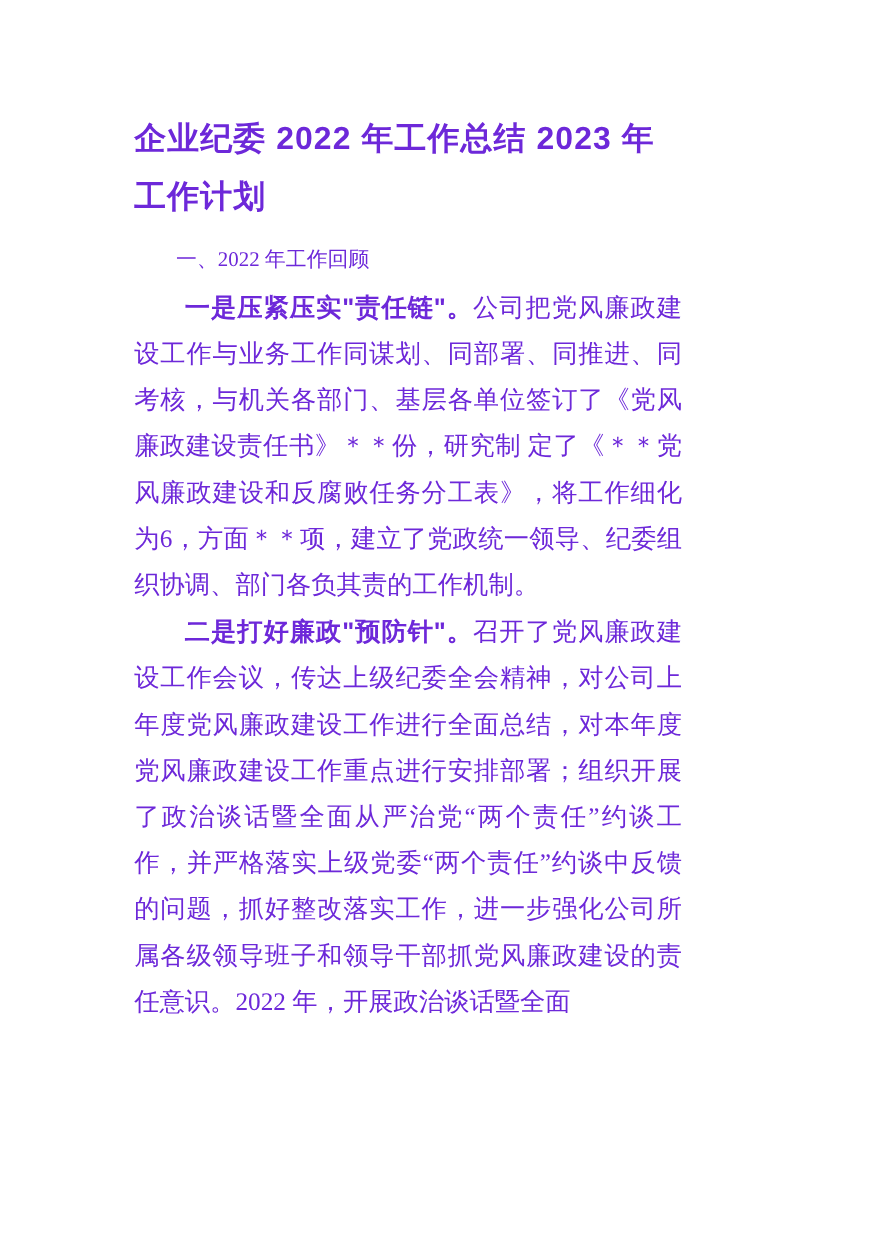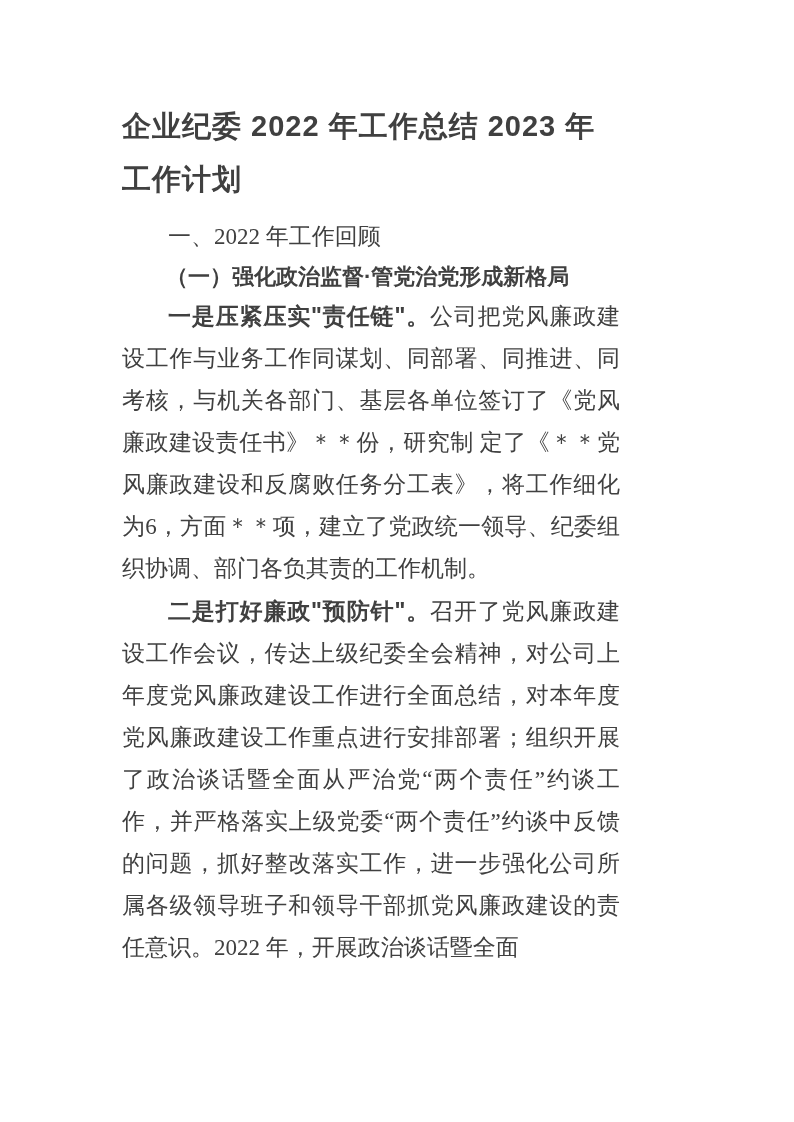--- a/index.html
+++ b/index.html
@@ -9,41 +9,41 @@
   }
   .page {
     position: relative;
     width: 638px;
     height: 1122px;
     margin: 0 auto;
     background: #ffffff;
     box-sizing: border-box;
     padding: 100px 96px 0 44px;
     overflow: hidden;
-    color: #404040;
+    color: #6d28d9;
     font-family: "Liberation Serif", "DejaVu Serif", serif;
   }
   .doc-title {
     font-family: "Liberation Sans", "DejaVu Sans", sans-serif;
     font-weight: 700;
     font-size: 29px;
     line-height: 53px;
     letter-spacing: 1px;
     margin: 0 0 10px 0;
     text-align: left;
   }
   p.body {
     font-size: 23px;
     line-height: 42px;
     text-align: justify;
     margin: 0;
   }
   .indent { text-indent: 2em; }
   p.section {
-    font-size: 23px;
+    font-size: 19px;
     line-height: 42px;
     margin: 0;
     text-indent: 2em;
   }
   p.subheading {
     font-family: "Liberation Sans", "DejaVu Sans", sans-serif;
     font-weight: 700;
     font-size: 22px;
     line-height: 37px;
     margin: 0;
@@ -58,19 +58,18 @@
 </head>
 <body>
 
 <div class="page">
 
   <h1 class="doc-title">企业纪委 2022 年工作总结 2023 年工作计划</h1>
 
 
   <p class="section">一、2022 年工作回顾</p>
 
-  <p class="subheading">（一）强化政治监督·管党治党形成新格局</p>
 
   <p class="body indent"><span class="lead">一是压紧压实"责任链"。</span><span>公司把党风廉政建设工作与业务工作同谋划、同部署、同推进、同考核，与机关各部门、基层各单位签订了《党风廉政建设责任书》＊＊份，研究制 定了《＊＊党风廉政建设和反腐败任务分工表》，将工作细化为6，方面＊＊项，建立了党政统一领导、纪委组织协调、部门各负其责的工作机制。</span></p>
 
   <p class="body indent spaced"><span class="lead">二是打好廉政"预防针"。</span><span>召开了党风廉政建设工作会议，传达上级纪委全会精神，对公司上年度党风廉政建设工作进行全面总结，对本年度党风廉政建设工作重点进行安排部署；组织开展了政治谈话暨全面从严治党“两个责任”约谈工作，并严格落实上级党委“两个责任”约谈中反馈的问题，抓好整改落实工作，进一步强化公司所属各级领导班子和领导干部抓党风廉政建设的责任意识。2022 年，开展政治谈话暨全面</span></p>
 
 </div>
 
 </body></html>

